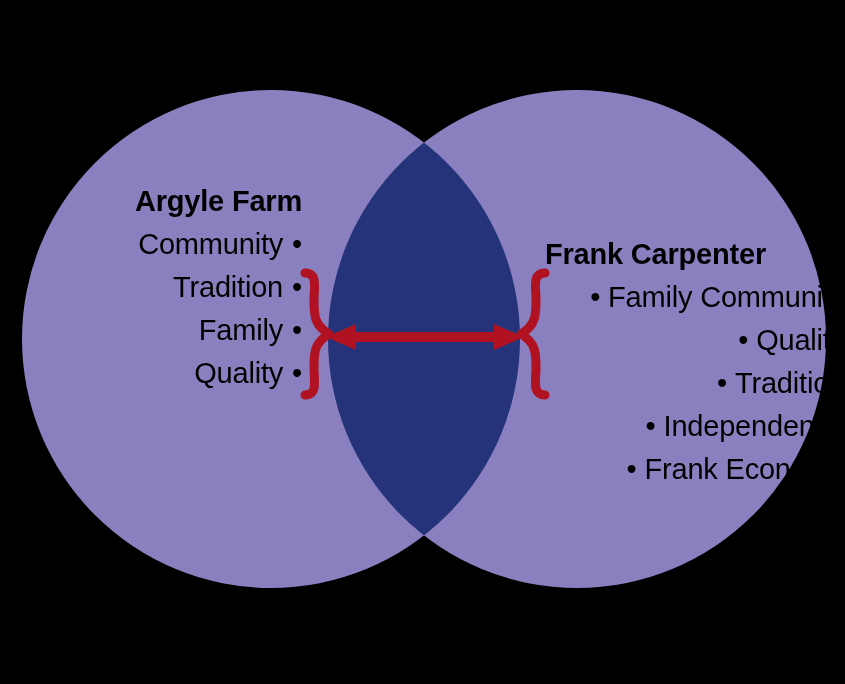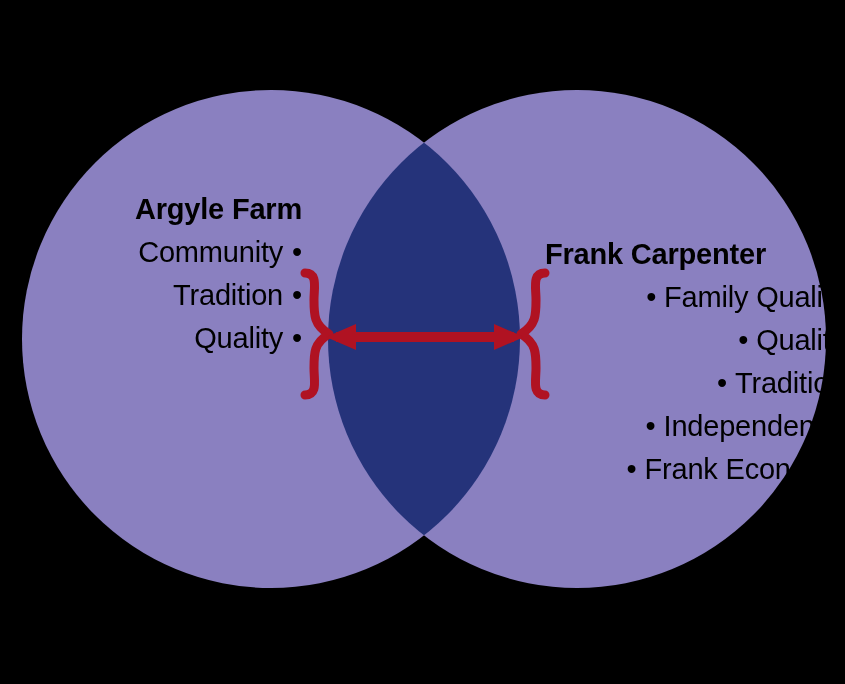--- a/index.html
+++ b/index.html
@@ -34,21 +34,21 @@
     width: 845px;
     height: 684px;
     pointer-events: none;
   }
   .label-layer > * { pointer-events: auto; }
 
   
   #left-group {
     position: absolute;
     left: 0px;
-    top: 188px;
+    top: 180px;
     width: 302px;
     text-align: right;
   }
   #right-group {
     position: absolute;
     left: 545px;
     top: 233px;
     width: 300px;
     text-align: left;
   }
@@ -120,32 +120,35 @@
       <div class="group-title">Argyle Farm</div>
 
       <div class="item-row">
         <span>Community</span><span class="bullet">•</span>
       </div>
 
       <div class="item-row">
         <span>Tradition</span><span class="bullet">•</span>
       </div>
 
+      <div class="item-row">
+        <span>Family</span><span class="bullet">•</span>
+      </div>
 
       <div class="item-row">
         <span>Quality</span><span class="bullet">•</span>
       </div>
 
     </div>
 
     <div id="right-group">
       <div class="group-title">Frank Carpenter</div>
 
       <div class="item-row">
-        <span class="bullet">•</span><span>Family Quality</span>
+        <span class="bullet">•</span><span>Family Community</span>
       </div>
 
       <div class="item-row">
         <span class="bullet">•</span><span>Quality</span>
       </div>
 
       <div class="item-row">
         <span class="bullet">•</span><span>Tradition</span>
       </div>
 

